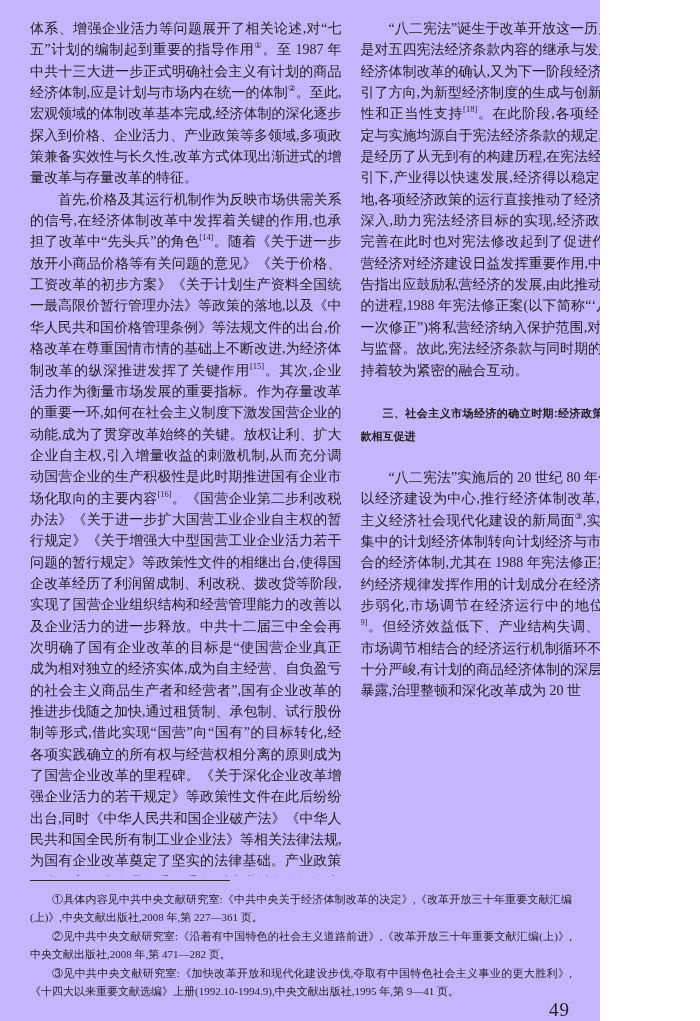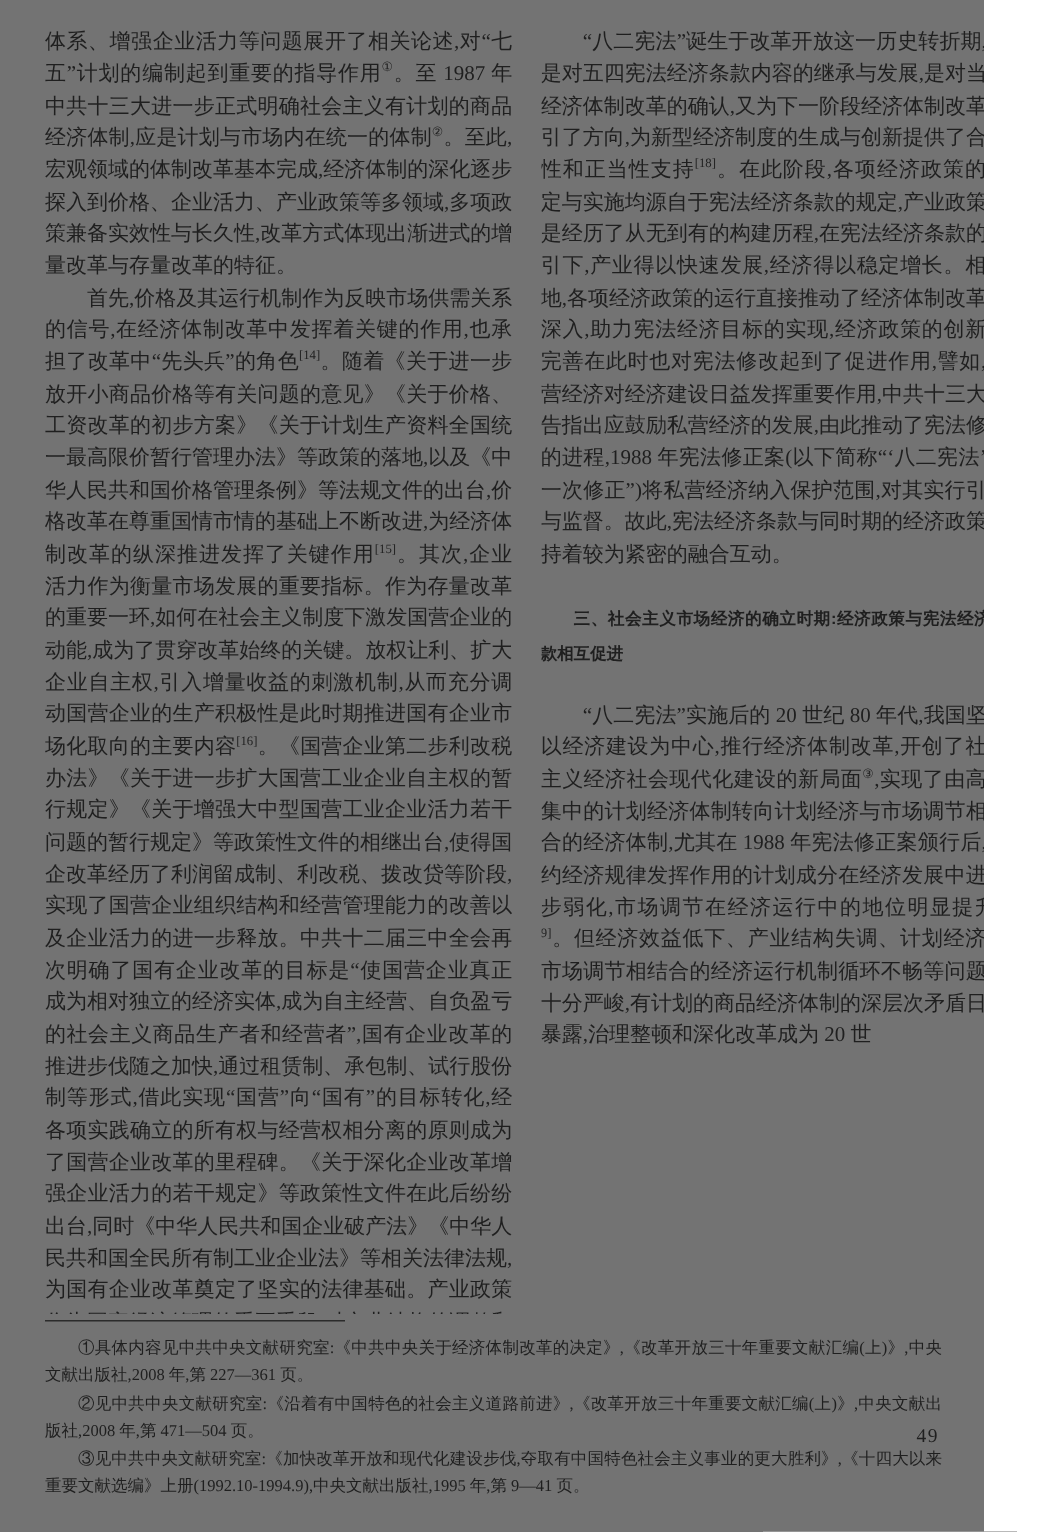--- a/index.html
+++ b/index.html
@@ -1,19 +1,19 @@
 <!DOCTYPE html>
 <html><head>
 <meta charset="utf-8">
 <style>
   html,body{margin:0;padding:0;}
   .page{
     position:relative;
-    width:656px;height:1021px;
-    background:#737373;
+    width:600px;height:1021px;
+    background:#c4b5fd;
     color:#1f1f1f;
     font-family:"Liberation Serif","DejaVu Serif",serif;
     box-sizing:border-box;
     overflow:hidden;
   }
   .columns{
     position:absolute;
     left:30px;top:18px;
     width:642px;height:858px;
     display:flex;
@@ -56,22 +56,22 @@
   }
   .footnotes{
     font-size:11px;
     line-height:18.4px;
     text-align:justify;
     word-break:break-all;
   }
   .footnotes p{margin:0;text-indent:2em;}
   .page-number{
     position:absolute;
-    right:30px;top:949px;
-    font-size:13px;
+    right:30px;top:999px;
+    font-size:19px;
     letter-spacing:1px;
   }
 </style>
 </head>
 <body>
 
 <div class="page">
 
   <div class="columns">
 
@@ -85,20 +85,20 @@
       <h3 class="section-heading">三、社会主义市场经济的确立时期:经济政策与宪法经济条款相互促进</h3>
       <p class="para indent">“八二宪法”实施后的 20 世纪 80 年代,我国坚持以经济建设为中心,推行经济体制改革,开创了社会主义经济社会现代化建设的新局面<sup>③</sup>,实现了由高度集中的计划经济体制转向计划经济与市场调节相结合的经济体制,尤其在 1988 年宪法修正案颁行后,制约经济规律发挥作用的计划成分在经济发展中进一步弱化,市场调节在经济运行中的地位明显提升<sup>[19]</sup>。但经济效益低下、产业结构失调、计划经济与市场调节相结合的经济运行机制循环不畅等问题仍十分严峻,有计划的商品经济体制的深层次矛盾日益暴露,治理整顿和深化改革成为 20 世</p>
     </div>
 
   </div>
 
   <div class="footer-area">
     <div class="footnote-rule"></div>
     <div class="footnotes">
       <p>①具体内容见中共中央文献研究室:《中共中央关于经济体制改革的决定》,《改革开放三十年重要文献汇编(上)》,中央文献出版社,2008 年,第 227—361 页。</p>
-      <p>②见中共中央文献研究室:《沿着有中国特色的社会主义道路前进》,《改革开放三十年重要文献汇编(上)》,中央文献出版社,2008 年,第 471—504 页。</p>
+      <p>②见中共中央文献研究室:《沿着有中国特色的社会主义道路前进》,《改革开放三十年重要文献汇编(上)》,中央文献出版社,2008 年,第 471—282 页。</p>
       <p>③见中共中央文献研究室:《加快改革开放和现代化建设步伐,夺取有中国特色社会主义事业的更大胜利》,《十四大以来重要文献选编》上册(1992.10-1994.9),中央文献出版社,1995 年,第 9—41 页。</p>
     </div>
   </div>
 
   <div class="page-number">49</div>
 
 </div>
 
 </body></html>

